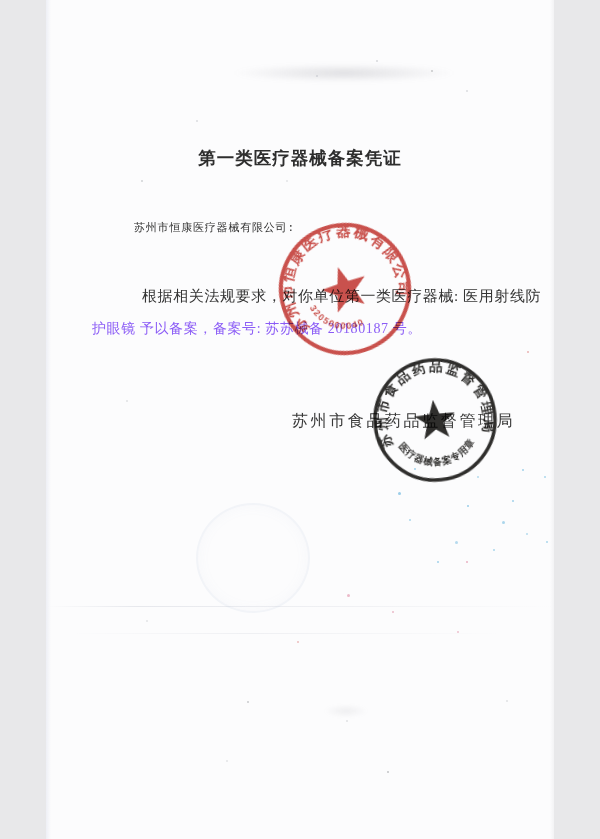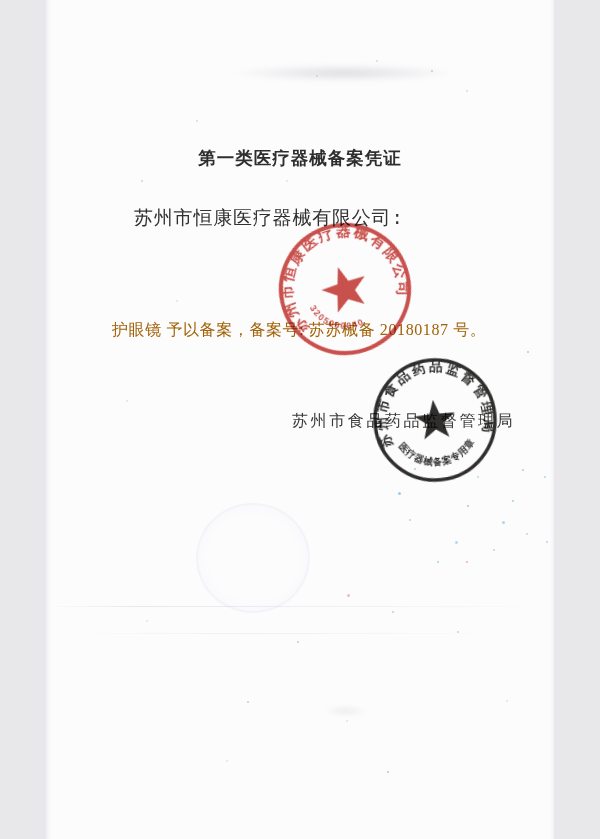--- a/index.html
+++ b/index.html
@@ -14,27 +14,27 @@
   .edge-right { position:absolute; right:0; top:0; width:4px; height:100%;
     background:linear-gradient(270deg, rgba(160,160,170,.10), rgba(160,160,170,0)); }
 
   .ghost-band { position:absolute; left:188px; top:64px; width:220px; height:18px;
     background:radial-gradient(ellipse at center, rgba(110,110,120,.20), rgba(110,110,120,0) 72%);
     filter:blur(2px); }
 
   .title { position:absolute; top:146px; left:0; width:100%; text-align:center;
     font-size:17.5px; font-weight:700; letter-spacing:1px; color:#2e2e2e; margin:0; }
 
-  .recipient { position:absolute; top:205px; left:88px; font-size:19px;
+  .recipient { position:absolute; top:220px; left:88px; font-size:11px;
     letter-spacing:.8px; color:#313131;font-family:Liberation Mono, monospace; }
 
   .body-line1 { position:absolute; top:287px; left:96px; font-size:15px;
     letter-spacing:.6px; color:#343434; white-space:pre; }
-  .body-line2 { position:absolute; top:320px; left:66px; font-size:16px;
-    letter-spacing:.6px; color:#a16207; white-space:pre; }
+  .body-line2 { position:absolute; top:320px; left:46px; font-size:14px;
+    letter-spacing:.6px; color:#8b5cf6; white-space:pre; }
 
   .issuer { position:absolute; top:411px; left:246px; font-size:16px;
     letter-spacing:2.6px; color:#383838; }
   .date { position:absolute; top:434px; left:254px; font-size:15px;
     letter-spacing:1.8px; color:#3d3d3d; }
 
   .stamp { position:absolute; mix-blend-mode:multiply; }
   .stamp-red { left:224px; top:214px; transform:rotate(-18deg); opacity:.88; filter:blur(.2px); }
   .stamp-black { left:319px; top:350px; transform:rotate(-6deg); opacity:.92; filter:blur(.25px); }
 
@@ -66,20 +66,21 @@
 
   <div class="edge-left"></div>
   <div class="edge-right"></div>
 
   <div class="ghost-band"></div>
 
   <h1 class="title">第一类医疗器械备案凭证</h1>
 
   <div class="recipient">苏州市恒康医疗器械有限公司:</div>
 
+  <div class="body-line1">根据相关法规要求，对你单位第一类医疗器械: 医用射线防</div>
   <div class="body-line2">护眼镜 予以备案，备案号: 苏苏械备 20180187 号。</div>
 
   <div class="issuer">苏州市食品药品监督管理局</div>
 
   <svg class="stamp stamp-red" width="150" height="150" viewBox="0 0 150 150">
     <defs>
       <path id="redTopArc" d="M 29.1 101.5 A 53 53 0 1 1 120.9 101.5"></path>
       <path id="redBotArc" d="M 35.6 81.9 A 40 40 0 0 0 81.9 114.4"></path>
     </defs>
     <circle class="red-ring" cx="75" cy="75" r="64"></circle>

